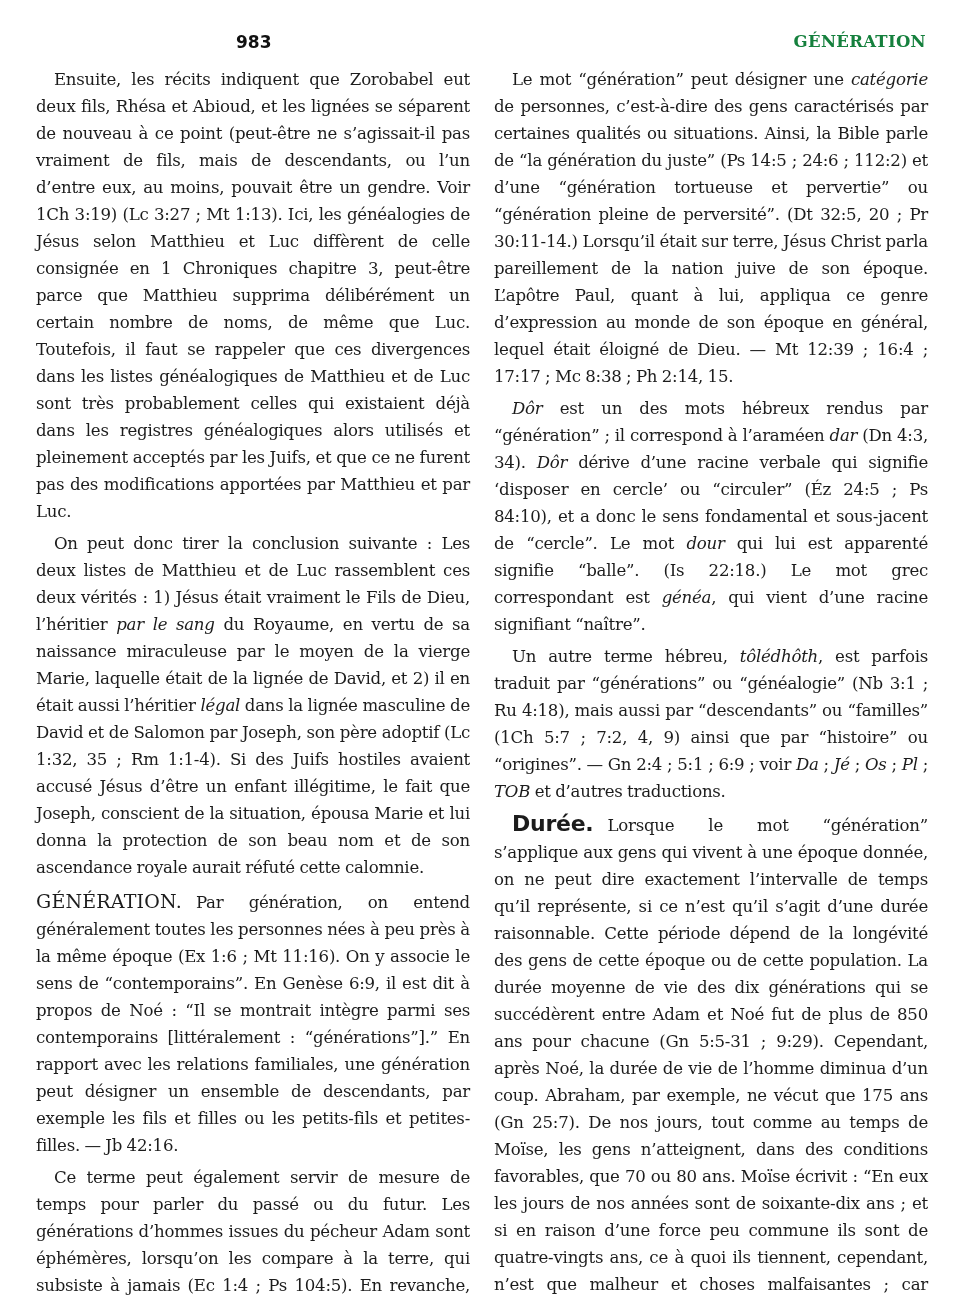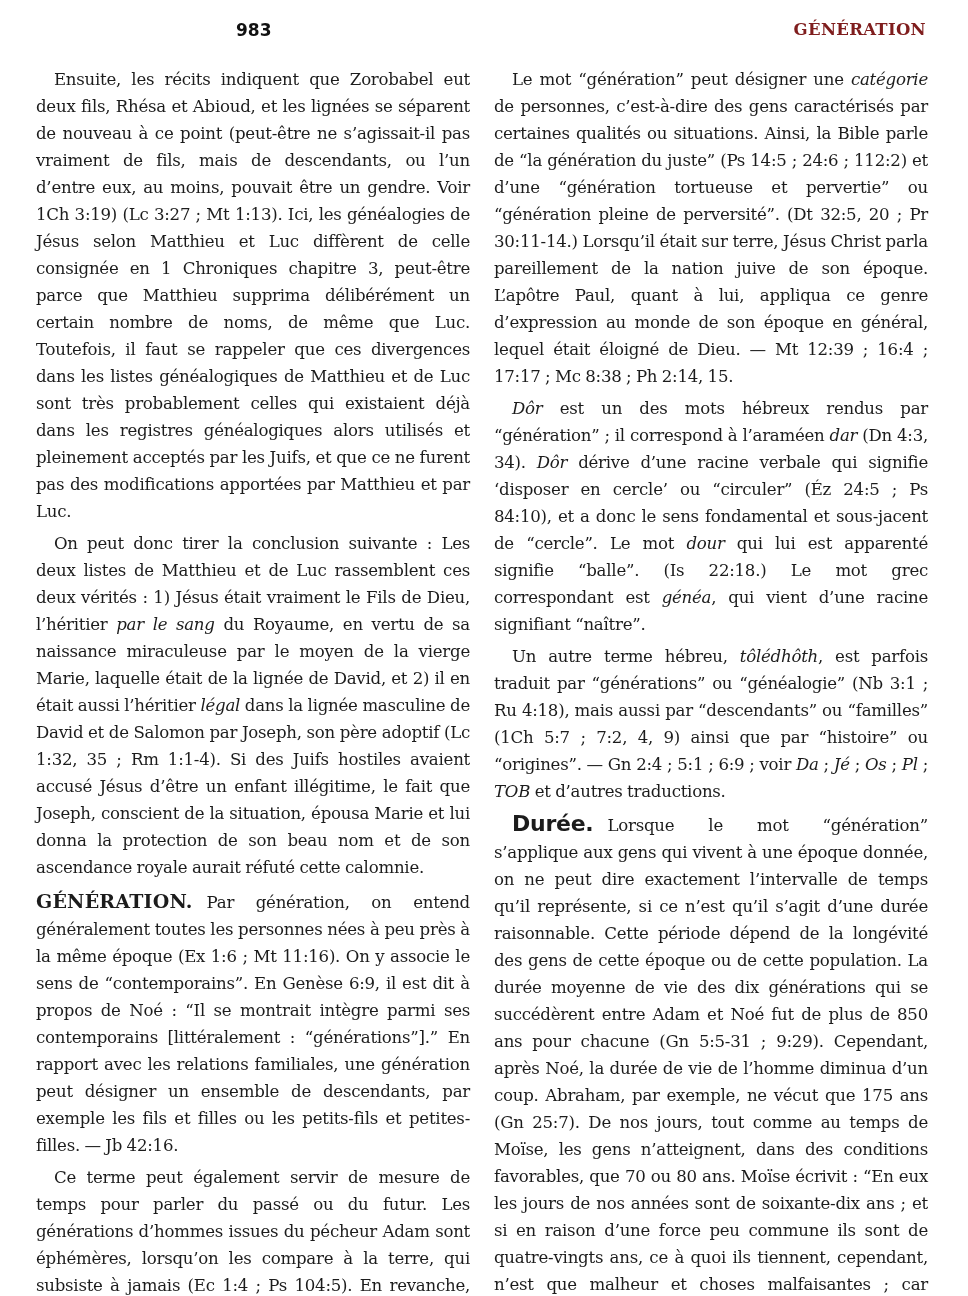--- a/index.html
+++ b/index.html
@@ -10,21 +10,21 @@
   body {
     width: 968px;
     height: 1296px;
     position: relative;
     overflow: hidden;
     font-family: "DejaVu Serif", "Liberation Serif", serif;
     color: #1c1c1c;
   }
   .header {
     position: absolute;
-    top: 20px;
+    top: 32px;
     left: 0;
     width: 968px;
     height: 24px;
   }
   .page-number {
     position: absolute;
     left: 236px;
     top: 0;
     font-family: "DejaVu Sans", "Liberation Sans", sans-serif;
     font-weight: bold;
@@ -32,21 +32,21 @@
     color: #111;
   }
   .running-head {
     position: absolute;
     right: 42px;
     top: 0;
     font-family: "DejaVu Serif", "Liberation Serif", serif;
     font-weight: bold;
     font-size: 16.5px;
     letter-spacing: 0.3px;
-    color: #7f1d1d;
+    color: #15803d;
   }
   .column {
     position: absolute;
     top: 66px;
     font-size: 16.6px;
     line-height: 27px;
     text-align: justify;
     hyphens: manual;
   }
   .col-left { left: 36px; width: 434px; }
@@ -55,21 +55,21 @@
     margin: 0 0 5px 0;
     text-indent: 18px;
     letter-spacing: -0.25px;
     word-spacing: -0.5px;
   }
   .para.noindent { text-indent: 0; }
   .para.entry { text-indent: 0; margin-top: 7px; }
   .para.sub { text-indent: 18px; }
   .seg-i { font-style: italic; }
   .entry-title {
-    font-weight: bold;
+    font-weight: normal;
     font-size: 19px;
     letter-spacing: 0.2px;
     margin-right: 14px;
   }
   .sub-title {
     font-weight: bold;
     font-family: "DejaVu Sans", "Liberation Sans", sans-serif;
     font-size: 22px;
     margin-right: 14px;
   }

